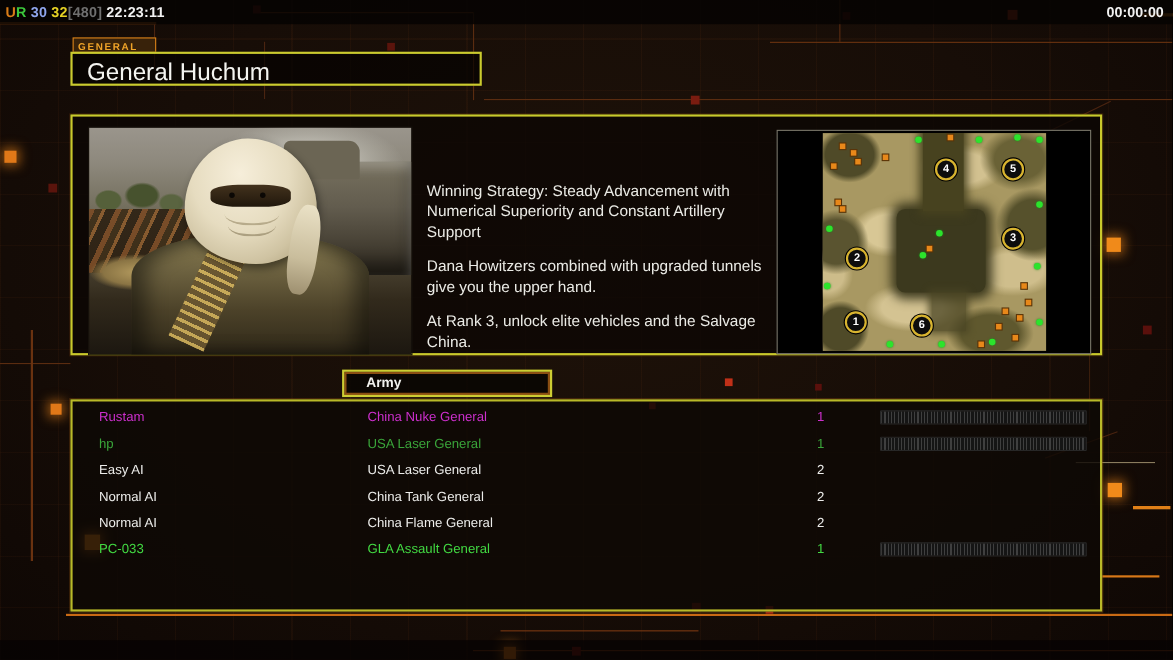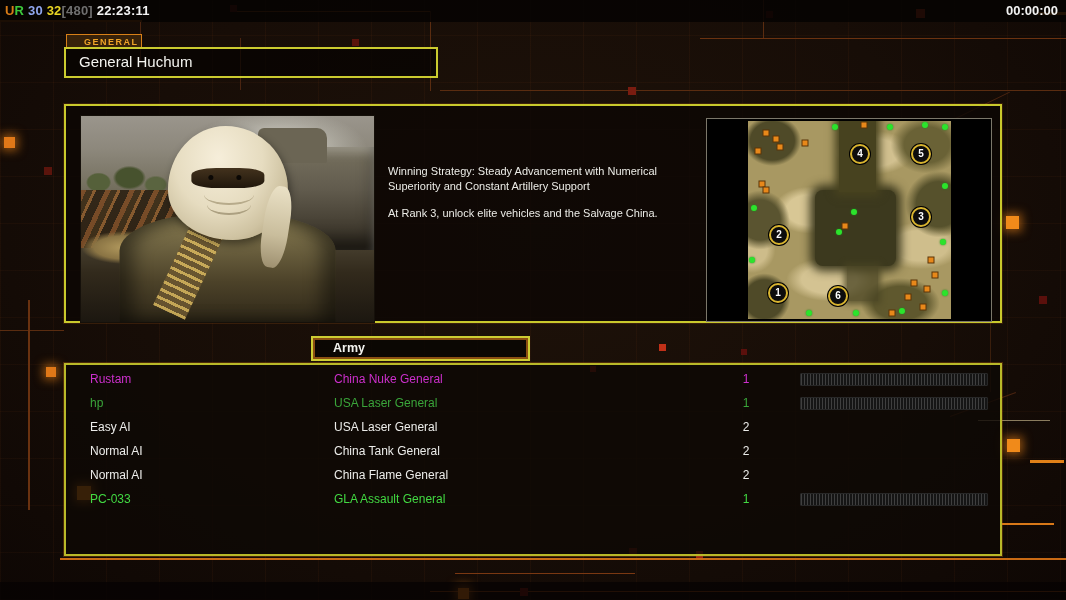--- a/index.html
+++ b/index.html
@@ -12,24 +12,24 @@
       repeating-linear-gradient(0deg, rgba(190,90,30,.05) 0 1px, transparent 1px 47px);}
   .ln{position:absolute;pointer-events:none;}
   .sq{position:absolute;pointer-events:none;}
   .glow{box-shadow:0 0 10px 3px rgba(240,135,25,.55);}
   .topbar{position:absolute;left:0;top:0;width:1066px;height:22px;background:rgba(6,3,2,.88);}
   .botbar{position:absolute;left:0;top:582px;width:1066px;height:18px;background:rgba(6,3,2,.8);}
   .stats{position:absolute;left:5px;top:3px;font-size:13px;font-weight:bold;letter-spacing:.2px;white-space:pre;}
   .timer{position:absolute;right:8px;top:3px;font-size:13px;font-weight:bold;color:#f2f2f2;}
   .gtab{position:absolute;left:66px;top:34px;width:76px;height:14px;border:1px solid #d88018;
     background:#38220a;color:#f0a428;font-size:9px;font-weight:bold;letter-spacing:1.5px;
-    line-height:14px;padding-left:17px;box-sizing:border-box;}
+    line-height:14px;padding-left:4px;box-sizing:border-box;}
   .titlebox{position:absolute;left:64px;top:47px;width:374px;height:31px;border:2px solid #cbcb2f;
     background:rgba(5,3,2,.72);box-sizing:border-box;}
-  .titlebox .t{position:absolute;left:13px;top:4px;font-size:15px;color:#f4f4f0;}
+  .titlebox .t{position:absolute;left:13px;top:4px;font-size:22px;color:#f4f4f0;}
   .mainbox{position:absolute;left:64px;top:104px;width:938px;height:219px;border:2px solid #c9c92c;
     background:rgba(12,7,4,.78);box-sizing:border-box;box-shadow:0 0 0 1px rgba(150,80,20,.25);}
   
   .portrait{position:absolute;left:14px;top:9px;width:293px;height:206px;overflow:hidden;border:1px solid #15100a;
     background:linear-gradient(180deg,#9a958c 0%,#8d887c 16%,#75705f 34%,#544c3a 54%,#322a1c 76%,#1c1710 100%);}
   .portrait>div{position:absolute;}
   .p-smoke{left:30%;top:-8%;width:75%;height:48%;background:radial-gradient(closest-side,rgba(228,226,218,.95),rgba(190,188,178,.5) 55%,transparent 80%);}
   .p-trees{left:0;top:20%;width:30%;height:22%;background:
      radial-gradient(18px 14px at 20% 55%,#55603a 60%,transparent 70%),
      radial-gradient(22px 16px at 55% 45%,#47522e 60%,transparent 75%),
@@ -56,21 +56,21 @@
      box-shadow:2px 4px 8px rgba(0,0,0,.45);}
   .p-tail{left:62%;top:34%;width:9%;height:40%;transform:rotate(9deg);border-radius:40%;
      background:linear-gradient(180deg,#eae1c6,#c9bd9c 60%,#9e9070);}
   .p-eyeband{left:50%;top:25%;width:25%;height:10%;transform:translateX(-50%);border-radius:34%;
      background:linear-gradient(180deg,#43321d,#20170c);}
   .p-eyeband::before,.p-eyeband::after{content:"";position:absolute;top:38%;width:5px;height:5px;border-radius:50%;background:#0b0805;}
   .p-eyeband::before{left:24%;} .p-eyeband::after{left:62%;}
   .p-wl1{left:42%;top:33%;width:17%;height:9%;border-bottom:2px solid #b7ab8b;border-radius:50%;}
   .p-wl2{left:43%;top:38%;width:15%;height:9%;border-bottom:2px solid #aca081;border-radius:50%;}
   
-  .strategy{position:absolute;left:322px;top:58px;width:314px;color:#ebebe6;font-size:11px;line-height:1.32;}
+  .strategy{position:absolute;left:322px;top:58px;width:314px;color:#ebebe6;font-size:14px;line-height:1.32;}
   .strategy p{margin:0 0 13px 0;}
   
   .mappanel{position:absolute;left:640px;top:12px;width:286px;height:204px;background:#000;
     border:1px solid #7b776a;box-sizing:border-box;}
   .map{position:absolute;left:41px;top:2px;width:203px;height:198px;background-color:#a89862;overflow:hidden;
     background-image:
       radial-gradient(40px 35px at 12% 10%, #4f4a28 55%, transparent 72%),
       radial-gradient(50px 40px at 88% 12%, #6a6236 45%, transparent 72%),
       radial-gradient(45px 45px at 94% 42%, #56512c 50%, transparent 74%),
       radial-gradient(40px 40px at 6% 50%, #5a5430 50%, transparent 74%),
@@ -181,20 +181,21 @@
       <div class="p-collar"></div>
       <div class="p-head"></div>
       <div class="p-tail"></div>
       <div class="p-eyeband"></div>
       <div class="p-wl1"></div>
       <div class="p-wl2"></div>
     </div>
 
     <div class="strategy">
       <p>Winning Strategy: Steady Advancement with Numerical Superiority and Constant Artillery Support</p>
+      <p>Dana Howitzers combined with upgraded tunnels give you the upper hand.</p>
       <p>At Rank 3, unlock elite vehicles and the Salvage China.</p>
     </div>
 
     <div class="mappanel">
       <div class="map">
         <div class="f1"></div>
         <div class="f2"></div>
         <div class="f3"></div>
       <div class="marker" style="left: 14.8%; top: 86.9%;">1</div>
           <div class="marker" style="left: 15.3%; top: 57.6%;">2</div>
@@ -229,21 +230,21 @@
           <div class="bld" style="left: 79%; top: 89%;"></div>
           <div class="bld" style="left: 92%; top: 78%;"></div>
           <div class="bld" style="left: 86%; top: 94%;"></div>
           <div class="bld" style="left: 90%; top: 70%;"></div>
           <div class="bld" style="left: 71%; top: 97%;"></div>
           <div class="bld" style="left: 48%; top: 53%;"></div>
         </div>
     </div>
   </div>
 
-  <div class="hbox" style="left:311px;top:336px;width:219px;">
+  <div class="hbox" style="left:311px;top:336px;width:191px;">
     <span style="left:20px;">Army</span>
   </div>
 
   <div class="bodybox">
     <div class="rows">
         <div class="prow">
           <div class="c-name" style="color: rgb(204, 47, 204);">Rustam</div>
           <div class="c-army" style="color: rgb(204, 47, 204);">China Nuke General</div>
           <div class="c-team" style="color: rgb(204, 47, 204);">1</div>
           <div class="c-bar"></div>

